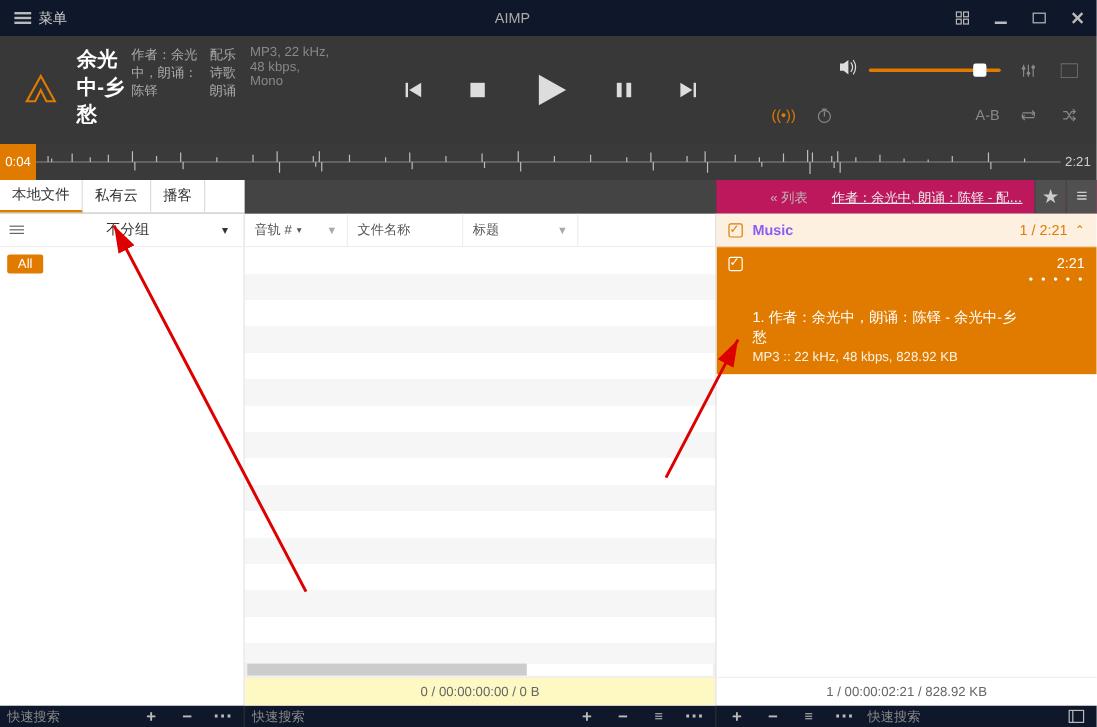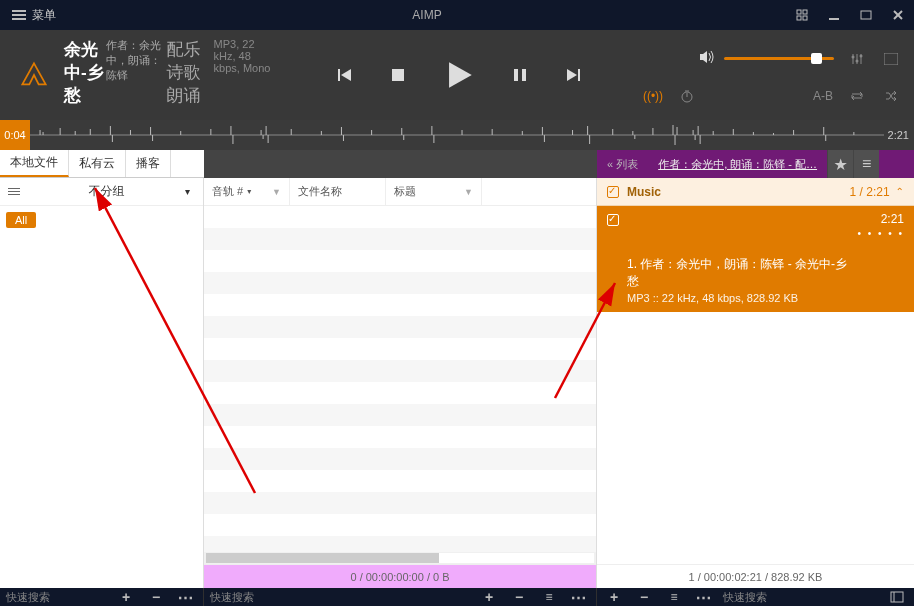--- a/index.html
+++ b/index.html
@@ -13,21 +13,21 @@
   .titlebar .title { flex: 1; text-align: center; color: #aaa; font-size: 12px; }
   .titlebar .win-controls { display: flex; }
   .titlebar .win-controls .wbtn { width: 32px; height: 30px; display: flex; align-items: center; justify-content: center; color: #bbb; }
 
   .header { height: 90px; background: #383838; display: flex; padding: 8px 12px; color: #ddd; }
   .logo { width: 44px; display: flex; align-items: center; justify-content: center; }
   .logo svg { width: 28px; height: 28px; }
   .meta { flex: 0 0 220px; padding-left: 8px; display: flex; flex-direction: row; justify-content: center; gap: 2px; }
   .meta .track-title { font-size: 17px; font-weight: bold; color: #fff; }
   .meta .artist { font-size: 11px; color: #aaa; }
-  .meta .album { font-size: 17px; color: #aaa; }
+  .meta .album { font-size: 11px; color: #aaa; }
   .meta .info { font-size: 11px; color: #888; }
 
   .controls { flex: 1; display: flex; align-items: center; justify-content: center; gap: 36px; }
   .controls .cbtn { color: #ddd; display: flex; align-items: center; }
   .controls .play svg { width: 34px; height: 34px; }
 
   .right-tools { flex: 0 0 260px; display: flex; flex-direction: column; justify-content: space-around; }
   .right-tools .row { display: flex; align-items: center; justify-content: flex-end; gap: 12px; }
   .volume { display: flex; align-items: center; gap: 8px; }
   .volume .track { width: 110px; height: 3px; background: #e07b00; position: relative; border-radius: 2px; }
@@ -39,48 +39,48 @@
   .waveform .time-l { width: 30px; height: 100%; background: #e07b00; color: #fff; display: flex; align-items: center; justify-content: center; font-size: 11px; }
   .waveform .wave-area { flex: 1; height: 100%; display: flex; align-items: center; }
   .waveform .wave-area canvas, .waveform .wave-area svg { width: 100%; height: 100%; }
   .waveform .time-r { width: 30px; text-align: right; padding-right: 5px; }
 
   .tabs-row { height: 28px; display: flex; background: #444; }
   .tabs-left { display: flex; flex: 0 0 204px; background: #fff; border-bottom: 1px solid #ccc; }
   .tabs-left .ltab { padding: 0 10px; font-size: 12px; display: flex; align-items: center; border-right: 1px solid #ddd; color: #333; }
   .tabs-left .ltab.active { border-bottom: 2px solid #e07b00; }
   .tabs-mid { flex: 0 0 393px; background: #444; display: flex; }
-  .tabs-right { flex: 1; background: #701a75; display: flex; align-items: center; }
+  .tabs-right { flex: 1; background: #be185d; display: flex; align-items: center; justify-content: flex-end; }
   .tabs-right .pl-label { font-size: 11px; color: #bbb; padding: 0 10px; }
   .tabs-right .pl-tab { font-size: 11px; color: #eee; text-decoration: underline; padding: 0 10px; max-width: 220px; overflow: hidden; text-overflow: ellipsis; white-space: nowrap; }
   .tabs-right .star, .tabs-right .burger2 { width: 26px; color: #ccc; display: flex; align-items: center; justify-content: center; background: #505050; height: 100%; border-left: 1px solid #444; }
 
   .body { flex: 1; display: flex; position: relative; overflow: hidden; }
   .sidebar { width: 204px; background: #fff; border-right: 1px solid #ddd; display: flex; flex-direction: column; }
   .group-row { height: 28px; display: flex; align-items: center; border-bottom: 1px solid #eee; }
   .group-row .g-burger { width: 28px; display: flex; flex-direction: column; gap: 2px; align-items: center; justify-content: center; }
   .group-row .g-burger span { width: 12px; height: 1px; background: #666; }
   .group-row .g-label { flex: 1; font-size: 12px; color: #333; text-align: center; }
   .group-row .g-drop { width: 18px; font-size: 10px; color: #333; }
   .all-badge { margin: 6px; background: #e07b00; color: #fff; font-size: 11px; padding: 2px 8px; width: 30px; text-align: center; border-radius: 2px; }
 
   .filelist { width: 393px; background: #fff; border-right: 1px solid #ddd; display: flex; flex-direction: column; position: relative; }
   .filelist .cols { height: 28px; display: flex; border-bottom: 1px solid #eee; align-items: flex-start; font-size: 11px; color: #555; }
   .filelist .col { padding: 0 8px; border-right: 1px solid #eee; display: flex; align-items: center; gap: 4px; height: 100%; }
   .filelist .col .funnel { font-size: 9px; color: #aaa; margin-left: auto; }
   .filelist .rows-bg { flex: 1; background: repeating-linear-gradient(to bottom, #fff 0 22px, #f6f6f6 22px 44px); position: relative; }
-  .filelist .bottom-status { height: 24px; display: flex; align-items: center; justify-content: center; font-size: 11px; color: #666; border-top: 1px solid #eee; background: #f0abfc; }
+  .filelist .bottom-status { height: 24px; display: flex; align-items: center; justify-content: center; font-size: 11px; color: #666; border-top: 1px solid #eee; background: #fef9c3; }
   .filelist .bottom-scroll { height: 12px; background: #f0f0f0; display: flex; align-items: center; padding: 0 2px; }
   .filelist .bottom-scroll .sc-track { flex: 1; height: 10px; background: #fff; position: relative; }
   .filelist .bottom-scroll .sc-thumb { position: absolute; left: 0; width: 60%; height: 10px; background: #ccc; }
 
   .playlist { flex: 1; background: #fff; display: flex; flex-direction: column; }
   .pl-header { height: 28px; background: #fdf0e0; display: flex; align-items: center; font-size: 12px; color: #e07b00; padding: 0 10px; border-bottom: 1px solid #f0d4b0; }
   .pl-header .chk { margin-right: 8px; }
-  .pl-header .pl-name { font-weight: bold; color: #a16207; flex: 1; }
+  .pl-header .pl-name { font-weight: bold; color: #8b5cf6; flex: 1; }
   .pl-header .pl-count { color: #e07b00; }
   .pl-header .expand { margin-left: 6px; font-size: 10px; }
   .pl-track { background: #e07b00; color: #fff; padding: 6px 10px 8px 10px; font-size: 12px; display: flex; }
   .pl-track .chk { margin-top: 2px; margin-right: 8px; }
   .pl-track .info { flex: 1; }
   .pl-track .info .line1 { font-size: 12px; margin-top: 44px; }
   .pl-track .info .line2 { font-size: 11px; opacity: 0.9; margin-top: 2px; }
   .pl-track .dur { font-size: 12px; text-align: right; }
   .pl-track .dots { font-size: 10px; letter-spacing: 2px; margin-top: 2px; }
   .pl-empty { flex: 1; background: #fff; }

